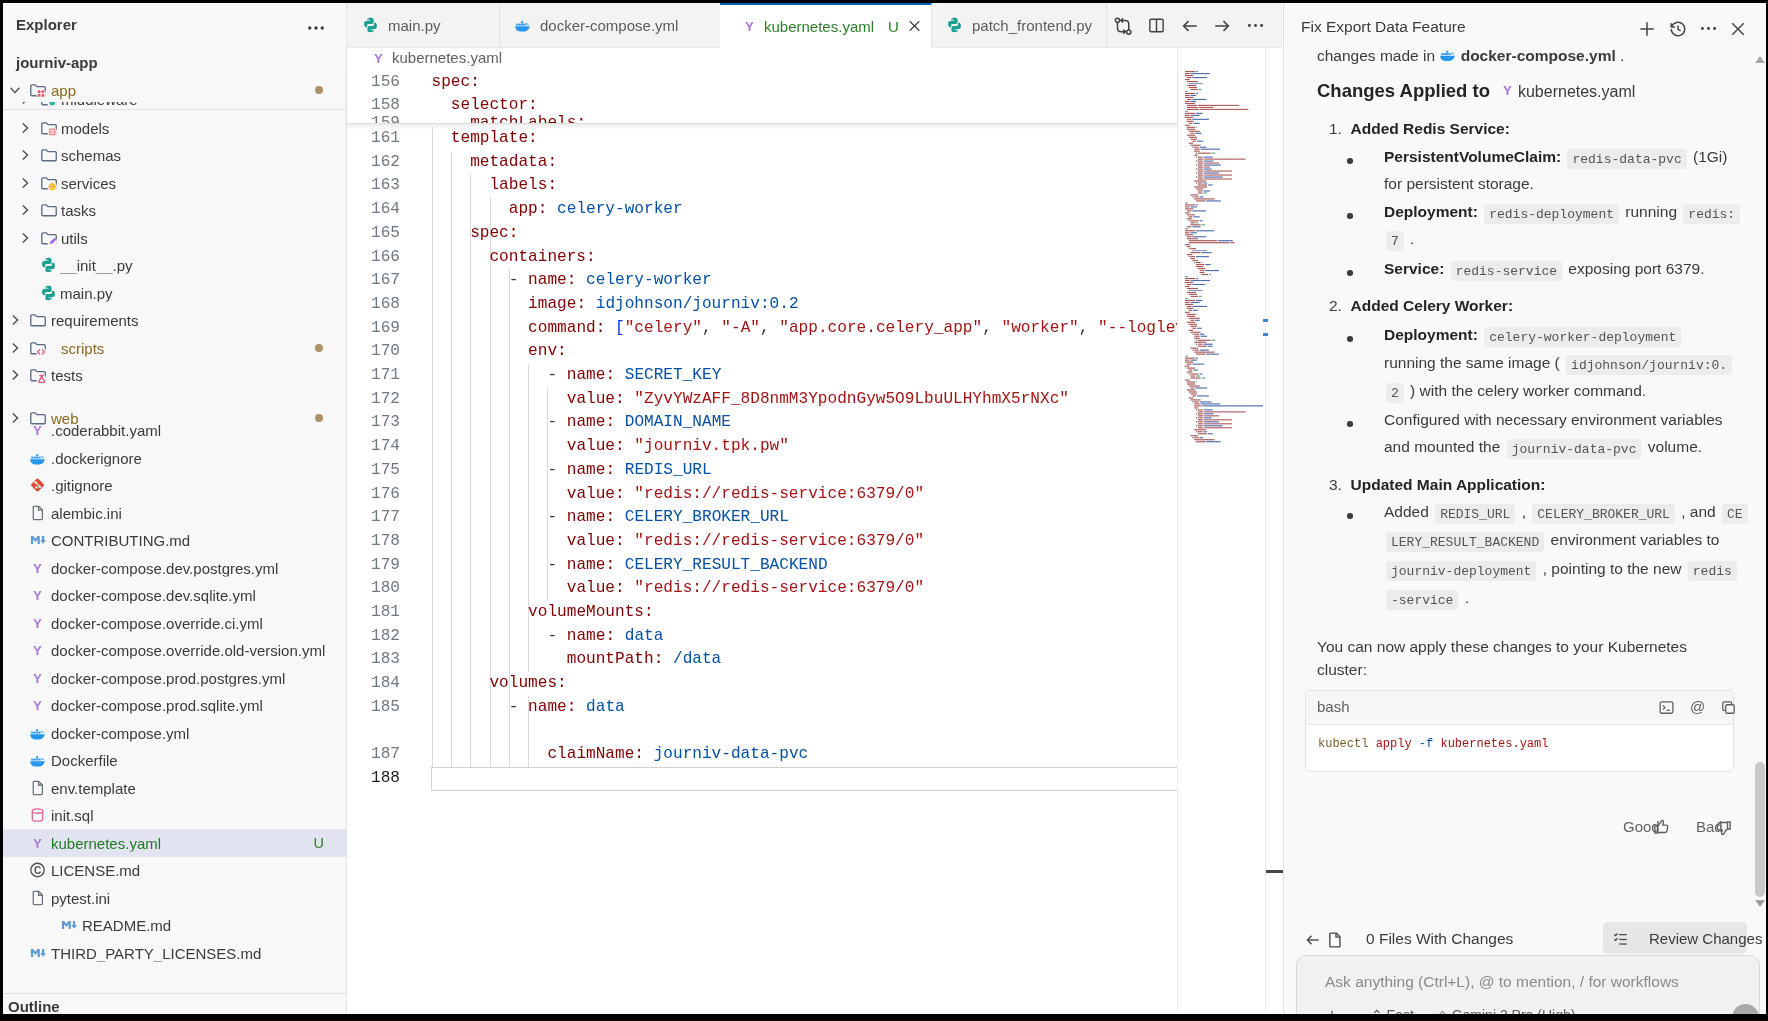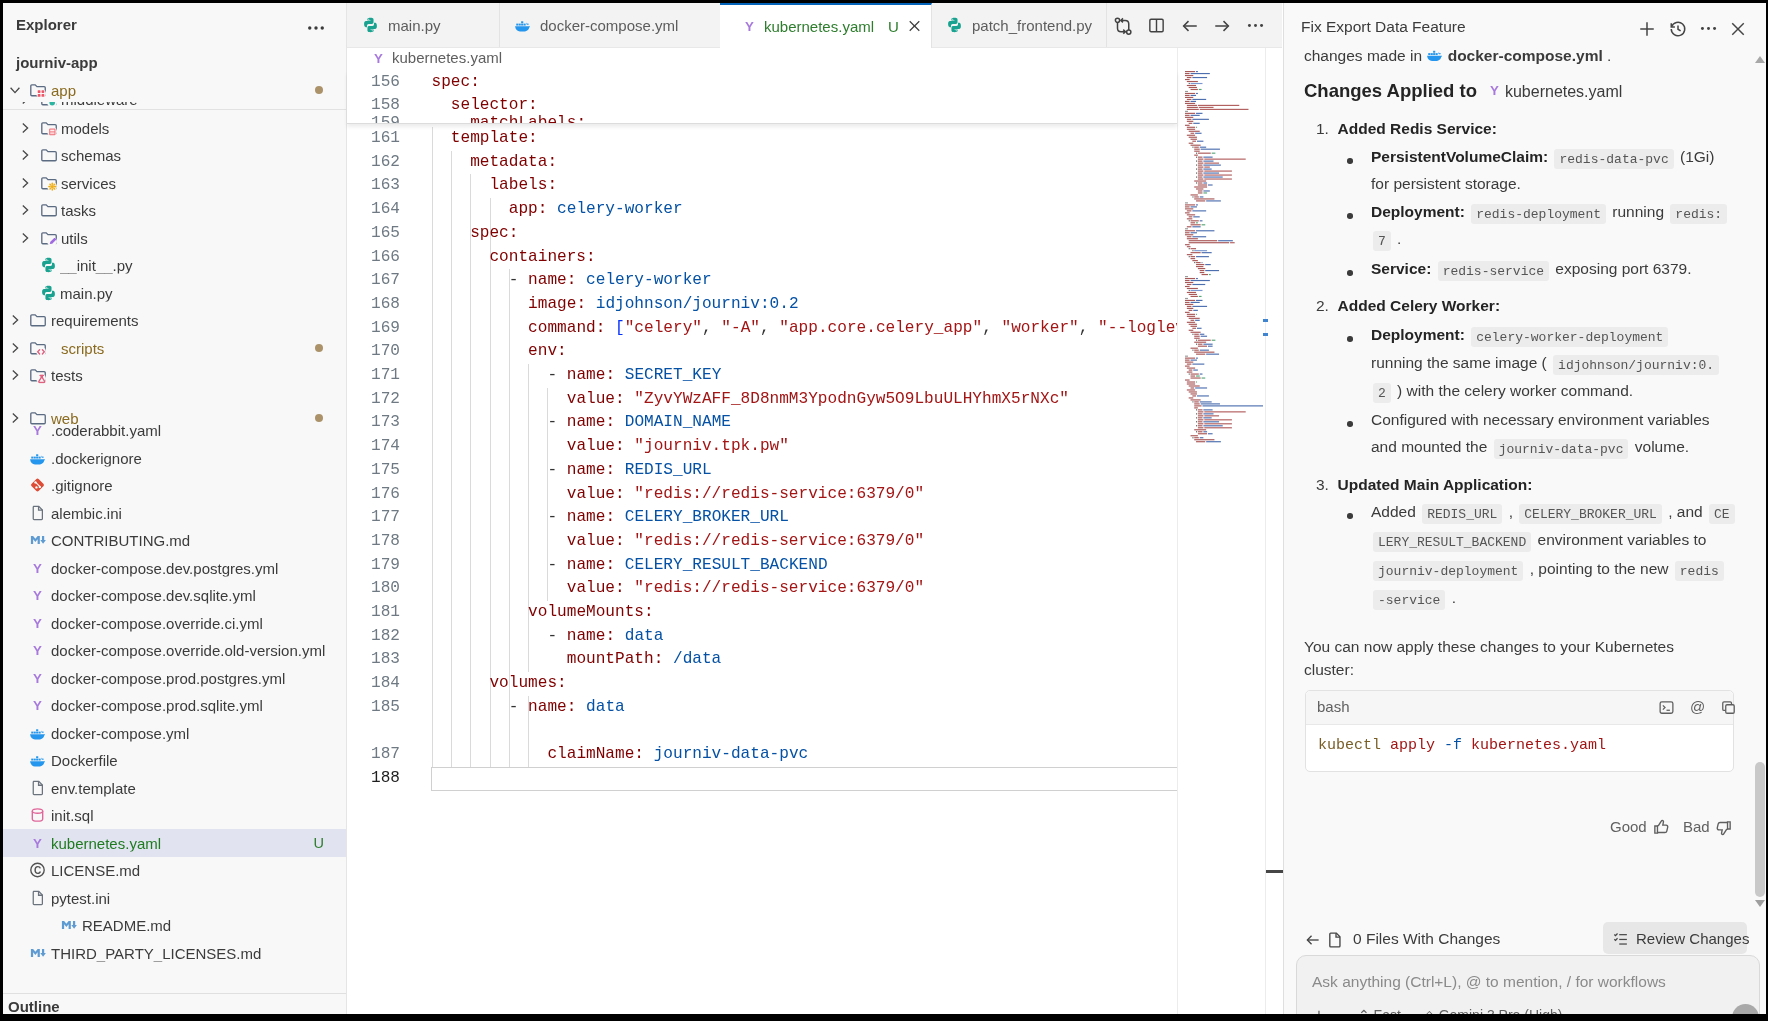--- a/index.html
+++ b/index.html
@@ -42,21 +42,21 @@
 .ts{color:#a31515;}
 .td{color:#333333;}
 .tb{color:#0431fa;}
 .guide{position:absolute;width:1px;background:#dadada;}
 #cursorline{position:absolute;border:1.2px solid #d0d0d0;}
 
 #minimap{left:1177px;top:48px;width:88px;height:966px;background:#fff;border-left:1px solid #ececec;}
 #ruler{left:1265px;top:48px;width:17px;height:966px;background:#fff;border-left:1px solid #ececec;}
 
 #rp{left:1283px;top:3px;width:483px;height:1011px;background:#f9f9f9;border-left:1px solid #dfdfdf;}
-.rpt{position:absolute;white-space:nowrap;font-size:15.5px;color:#3b3b3b;}
+.rpt{position:absolute;white-space:nowrap;font-size:15.5px;color:#3b3b3b;margin-left:13px;}
 .rpb{font-weight:700;color:#242424;}
 .chip{font-family:"Liberation Mono",monospace;font-size:13px;color:#555;background:#ececec;border-radius:3px;padding:2.5px 5px 2.5px;margin:0 2px;}
 .h2{font-size:18.5px;font-weight:700;color:#242424;}
 #codebox{position:absolute;left:21px;top:687px;width:427px;height:80px;background:#fff;border:1px solid #e2e2e2;border-radius:5px;}
 #codeboxhead{position:absolute;left:0;top:0;width:100%;height:33px;background:#f6f6f6;border-bottom:1px solid #e8e8e8;border-radius:5px 5px 0 0;}
 .icbtn{position:absolute;width:18px;height:18px;}
 .scrthumb{position:absolute;left:471px;width:10px;border-radius:5px;background:#c9c9c9;}
 #inputbox{position:absolute;left:12px;top:952px;width:462px;height:70px;background:#f1f1f1;border:1px solid #d9d9d9;border-radius:10px;}
 .gray{color:#616161;}
 </style></head><body>
@@ -954,21 +954,21 @@
         </svg></div>
 <div class="icbtn" style="left:384px;top:7px;">
         <div style="font-size:15px;color:#5f5f5f;">@</div>
       </div>
 <div class="icbtn" style="left:414px;top:8px;"><svg style="" width="17" height="17" viewBox="0 0 16 16">
           <g fill="none" stroke="#5f5f5f" stroke-width="1.2">
             <rect x="5.4" y="5.4" width="8" height="8" rx="1.2"></rect>
             <path d="M10.8 5.4V3.8c0-.66-.54-1.2-1.2-1.2H3.8c-.66 0-1.2.54-1.2 1.2v5.8c0 .66.54 1.2 1.2 1.2h1.6"></path>
           </g>
         </svg></div>
-<div class="abs mono" style="left:12px;top:46px;font-size:15px;white-space:pre;"><span style="color:#795e26;">kubectl</span> <span style="color:#a31515;">apply</span> <span style="color:#0451a5;">-f</span> <span style="color:#a31515;">kubernetes.yaml</span></div>
+<div class="abs mono" style="left:12px;top:46px;font-size:12px;white-space:pre;"><span style="color:#795e26;">kubectl</span> <span style="color:#a31515;">apply</span> <span style="color:#0451a5;">-f</span> <span style="color:#a31515;">kubernetes.yaml</span></div>
 </div>
 <div class="rpt gray" style="left:326px;top:815px;font-size:15px;">Good</div>
 <div class="abs" style="left:368px;top:814px;width:19px;height:19px;"><svg style="" width="19" height="19" viewBox="0 0 16 16">
         <g fill="none" stroke="#5f5f5f" stroke-width="1.15">
           <path d="M2.4 7.6h2.2v6H2.4z"></path>
           <path d="M4.6 13.1h6.3c.75 0 1.4-.5 1.56-1.23l.78-3.3c.2-.9-.47-1.75-1.39-1.75H9.1l.55-2.7c.12-.6-.33-1.17-.95-1.17-.37 0-.71.2-.88.53L5.5 7.1l-.9.5"></path>
         </g>
       </svg></div>
 <div class="rpt gray" style="left:399px;top:815px;font-size:15px;">Bad</div>
 <div class="abs" style="left:430px;top:816px;width:19px;height:19px;"><svg style="" width="19" height="19" viewBox="0 0 16 16">

